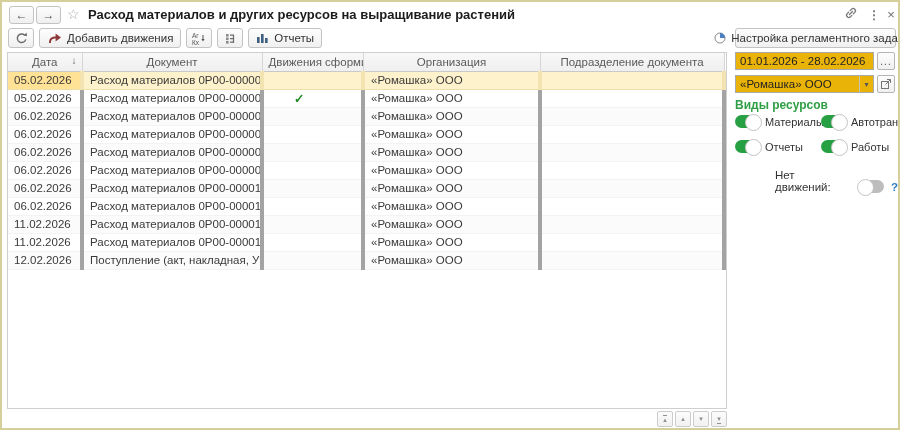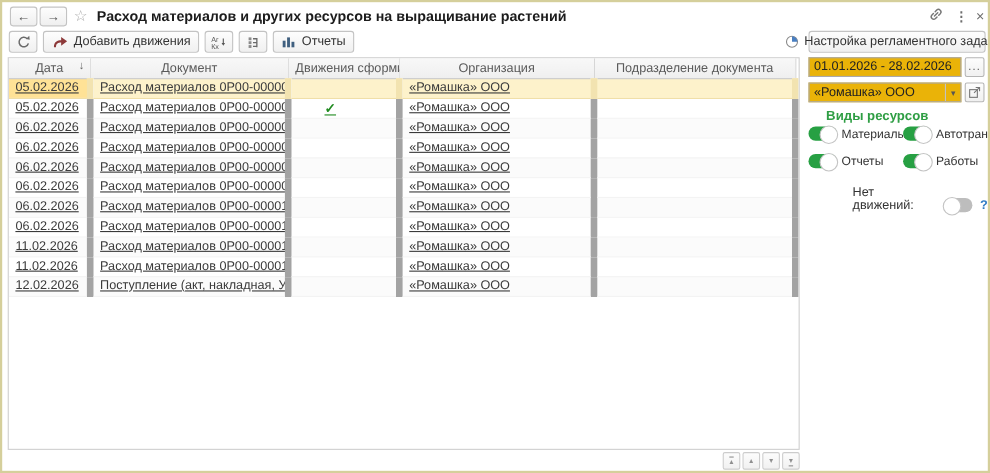--- a/index.html
+++ b/index.html
@@ -46,22 +46,22 @@
   }
   table { border-collapse: collapse; table-layout: fixed; width: 718px; font-size: 11.5px; }
   th {
     height: 18px; background: linear-gradient(#f8f8f8,#efefef);
     border-right: 1px solid #d6d6d6; border-bottom: 1px solid #c9c9c9;
     font-weight: normal; color: #5a5a5a; text-align: center; padding: 0 6px;
     white-space: nowrap; overflow: hidden; position: relative;
   }
   td {
     height: 18px; color: #3a3a3a; padding: 0 6px;
-    border-right: 6px solid #a3a3a3; border-bottom: 1px solid #f3f3f3;
-    white-space: nowrap; overflow: hidden; text-decoration: underline;
+    border-right: 4px solid #a3a3a3; border-bottom: 1px solid #f3f3f3;
+    white-space: nowrap; overflow: hidden;
   }
   tr.alt td { background: #fbfbfb; }
   tr.selected td { background: #fdf2cb; border-right-color: #f2e3b0; border-bottom-color: #f0dfa8; }
   tr.selected td:first-child { background: #ffe296; }
   td.chk { color: #1f8a1f; font-weight: bold; font-size: 12.5px; padding-left: 30px; }
   .sortmark { position: absolute; right: 5px; top: 2px; font-size: 10px; color: #666; }
 
   
   .navpager { position: absolute; left: 655px; top: 409px; display: flex; gap: 2px; }
   .pgbtn {
@@ -85,21 +85,21 @@
     display: flex; align-items: center; justify-content: center;
   }
   .period-dots { left: 875px; top: 50px; letter-spacing: 1px; }
   .org-field { left: 733px; top: 73px; width: 139px; padding-right: 16px; }
   .org-dd {
     position: absolute; right: 0; top: 0; width: 14px; height: 16px;
     border-left: 1px solid #c2c2c2; color: #555; font-size: 8px;
     display: flex; align-items: center; justify-content: center;
   }
   .org-open { left: 875px; top: 73px; }
-  .res-title { position: absolute; left: 733px; top: 96px; font-size: 12px; font-weight: bold; color: #2f9e44; margin-left: 16px; }
+  .res-title { position: absolute; left: 733px; top: 96px; font-size: 12px; font-weight: bold; color: #2f9e44; }
   .togglegrid {
     position: absolute; left: 733px; top: 113px; width: 165px;
     display: grid; grid-template-columns: 86px auto; row-gap: 12px;
   }
   .toggle-item { display: flex; align-items: flex-end; gap: 4px; }
   .switch {
     width: 26px; height: 13px; border-radius: 7px; position: relative; flex: none;
   }
   .switch.on { background: #27a043; }
   .switch.off { background: #bdbdbd; }

